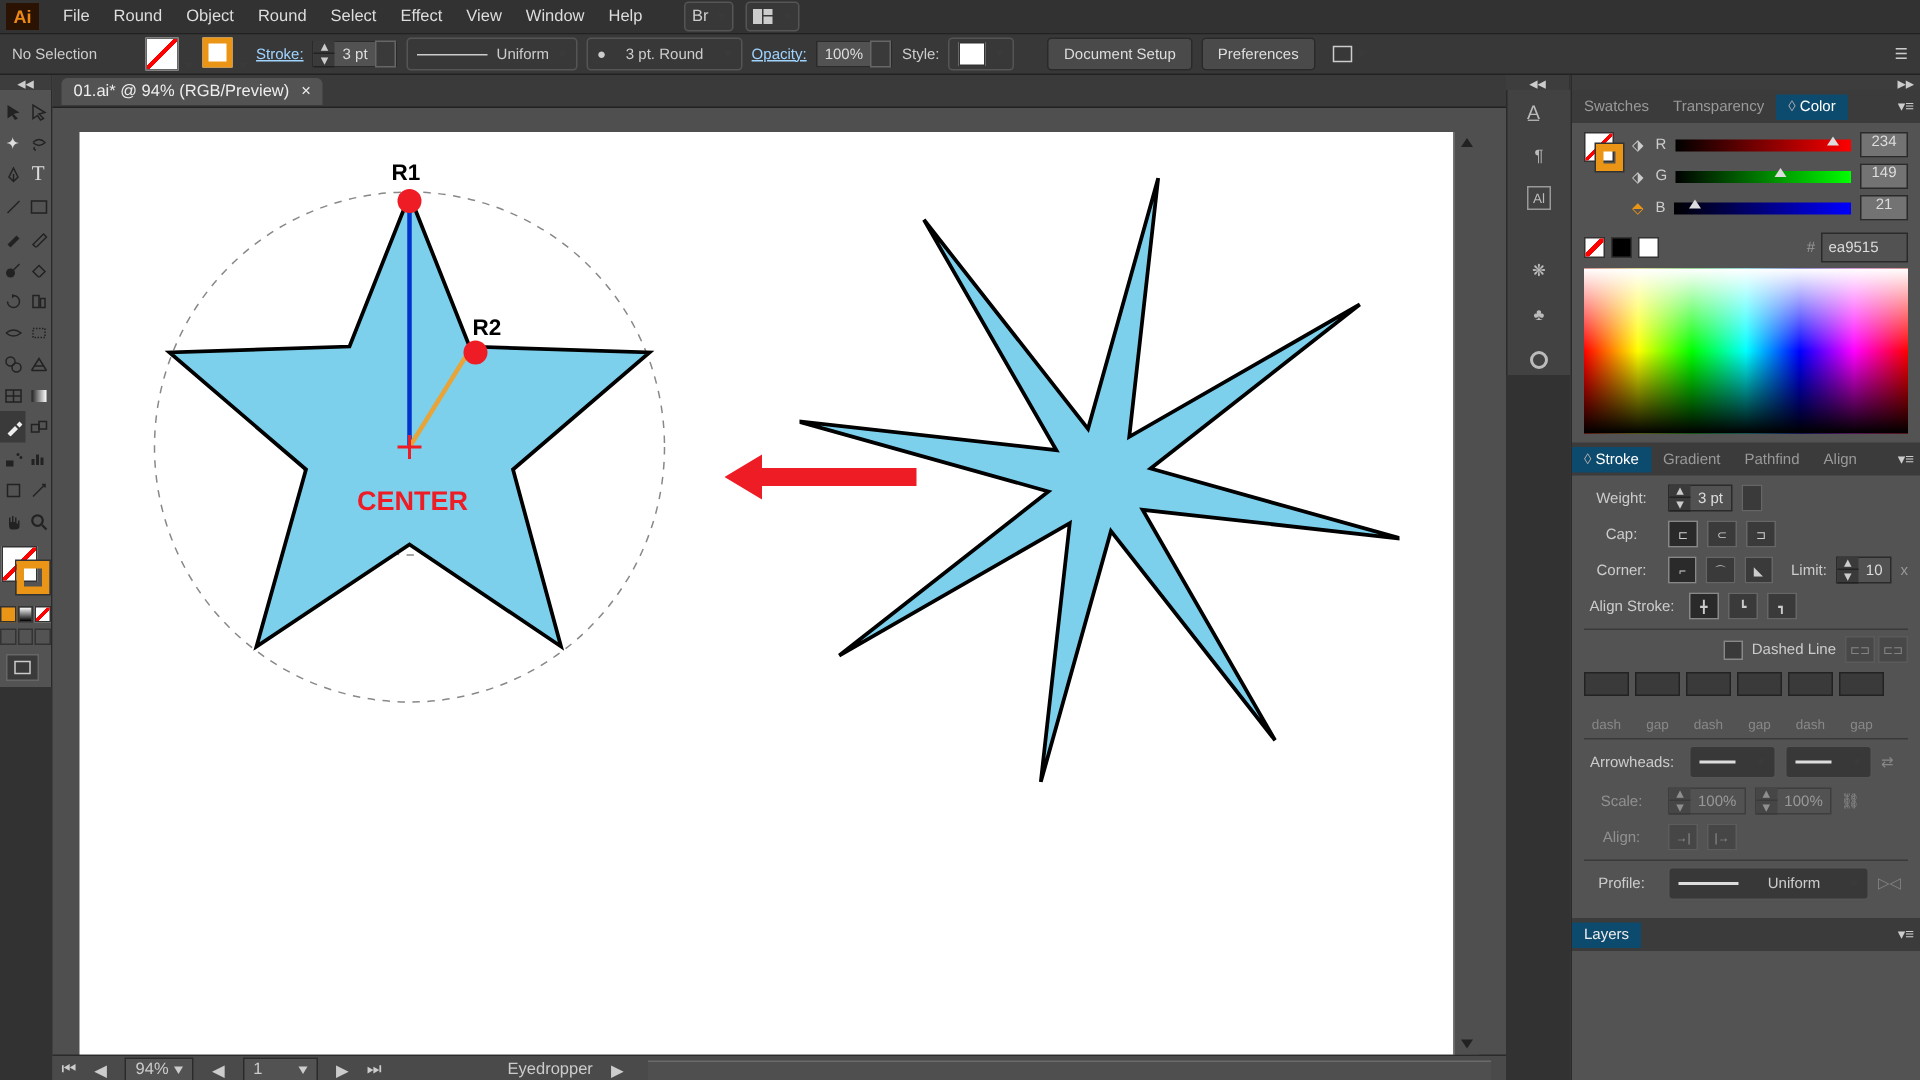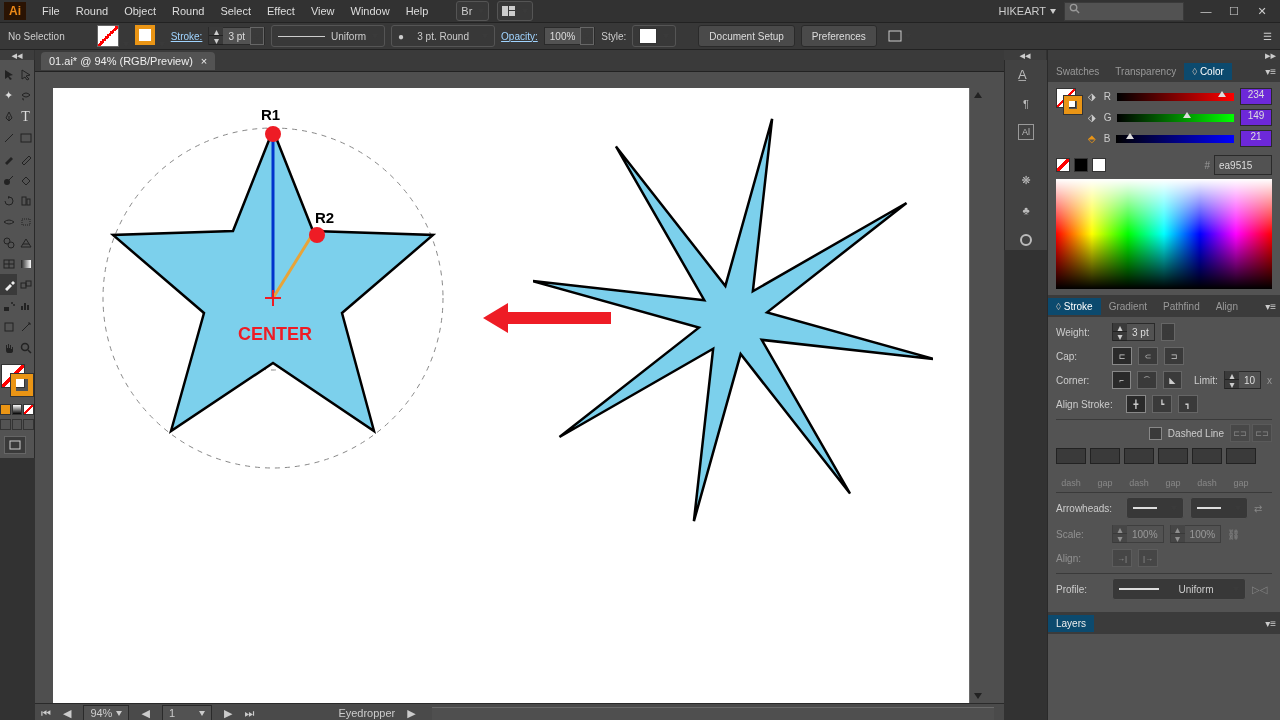--- a/index.html
+++ b/index.html
@@ -52,26 +52,26 @@
 .ptab{padding:3px 8px;color:#999}
 .ptab.active{background:#0c4a6e;color:#eee}
 .ptab.active.spec{color:#fff}
 .panel-body{padding:6px 8px;font-size:10px}
 .color-row{display:flex;align-items:center;gap:6px;margin-bottom:4px}
 .slider-track{flex:1;height:8px;position:relative}
 .slider-track.r{background:linear-gradient(90deg,#000,#f00)}
 .slider-track.g{background:linear-gradient(90deg,#000,#0f0)}
 .slider-track.b{background:linear-gradient(90deg,#000,#00f)}
 .slider-thumb{position:absolute;top:-2px;width:0;height:0;border-left:4px solid transparent;border-right:4px solid transparent;border-bottom:6px solid #ddd}
-.val-box{width:30px;height:15px;background:#6d28d9;border:1px solid #2a2a2a;text-align:center;color:#ddd}
+.val-box{width:30px;height:15px;background:#737373;border:1px solid #2a2a2a;text-align:center;color:#ddd}
 .spectrum{width:100%;height:110px;background:linear-gradient(to bottom,rgba(255,255,255,1),rgba(255,255,255,0) 50%,rgba(0,0,0,0) 50%,rgba(0,0,0,1)),linear-gradient(to right,red,yellow,lime,cyan,blue,magenta,red);margin-top:4px}
 .hex-row{display:flex;align-items:center;gap:4px;margin-bottom:4px;margin-top:4px}
 .mini-swatch{width:12px;height:12px;border:1px solid #333}
 .stroke-panel .row{display:flex;align-items:center;gap:6px;margin-bottom:6px}
-.lbl{text-align:left;min-width:50px;color:#ccc}
+.lbl{text-align:center;min-width:50px;color:#ccc}
 .togbtn{width:18px;height:16px;background:#3a3a3a;border:1px solid #666;display:flex;align-items:center;justify-content:center;font-size:8px;color:#ccc}
 .togbtn.sel{background:#2a2a2a;border-color:#888}
 .dash-boxes{display:flex;gap:4px;margin-top:4px}
 .dash-box{width:28px;height:14px;background:#3a3a3a;border:1px solid #222}
 .dash-lbls{display:flex;gap:4px;margin-top:14px}
 .dash-lbl{width:30px;text-align:center;color:#888;font-size:9px}
 .stroke-swatch{width:24px;height:10px;background:#ddd}
 .spinner{display:flex;align-items:center;border:1px solid #2a2a2a;background:#525252;height:16px}
 .spinner .sp-btns{display:flex;flex-direction:column;width:14px}
 .spinner .sp-btn{height:8px;background:#3a3a3a;border-bottom:1px solid #222;display:flex;align-items:center;justify-content:center}
@@ -103,37 +103,20 @@
     </div>
   <div style="width:8px"></div>
   <div class="ctl-dropdown" style="padding:1px 4px">
     <svg width="14" height="10">
         <rect x="0" y="0" width="6" height="10" fill="#ccc"></rect>
         <rect x="7" y="0" width="6" height="4" fill="#ccc"></rect>
         <rect x="7" y="5" width="6" height="5" fill="#ccc"></rect>
       </svg>
     <span class="drop-arrow"></span>
   </div>
-  <div class="titlebar-right">
-    <div class="user-dropdown">
-        <span>HIKEART</span>
-        <span class="drop-arrow" style="border-top-color:#ccc"></span>
-      </div>
-    <div class="search-box">
-      <svg width="11" height="11" viewBox="0 0 12 12">
-          <circle cx="5" cy="5" r="3.5" fill="none" stroke="#999" stroke-width="1.5"></circle>
-          <line x1="8" y1="8" x2="11" y2="11" stroke="#999" stroke-width="1.5"></line>
-        </svg>
-    </div>
-    <div class="window-controls">
-      <div class="window-btn">—</div>
-      <div class="window-btn">☐</div>
-      <div class="window-btn">✕</div>
-    </div>
-  </div>
 </div>
 
 <div class="control-bar">
   <span>No Selection</span>
   <div style="width:20px"></div>
   <div class="fill-stroke-indicator">
     <div class="fs-swatch diag"></div>
     <span class="drop-arrow" style="align-self:flex-end;margin-left:2px"></span>
     <div class="fs-swatch stroke" style="margin-left:4px"></div>
     <span class="drop-arrow" style="align-self:flex-end;margin-left:2px"></span>

